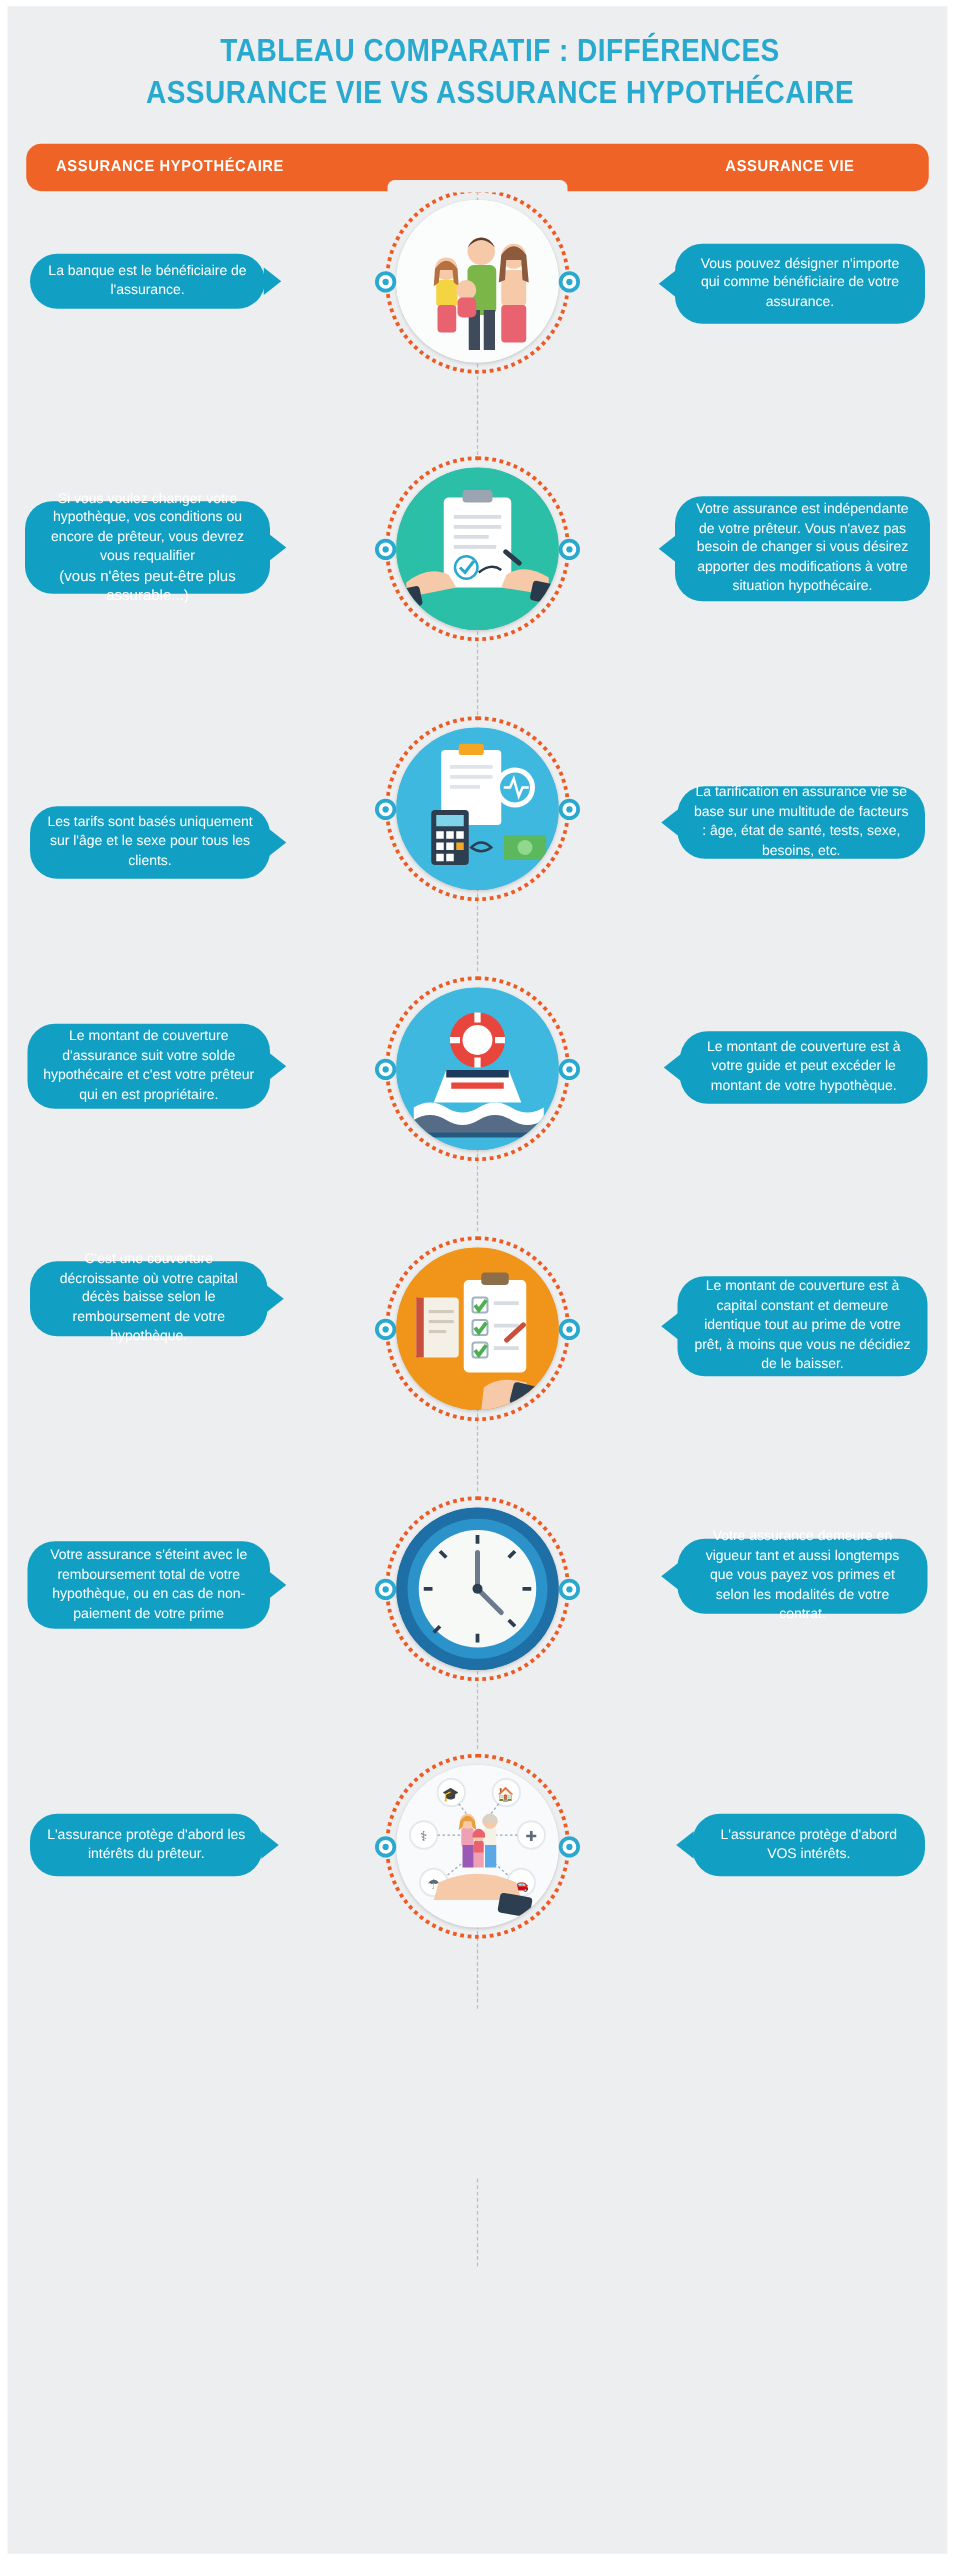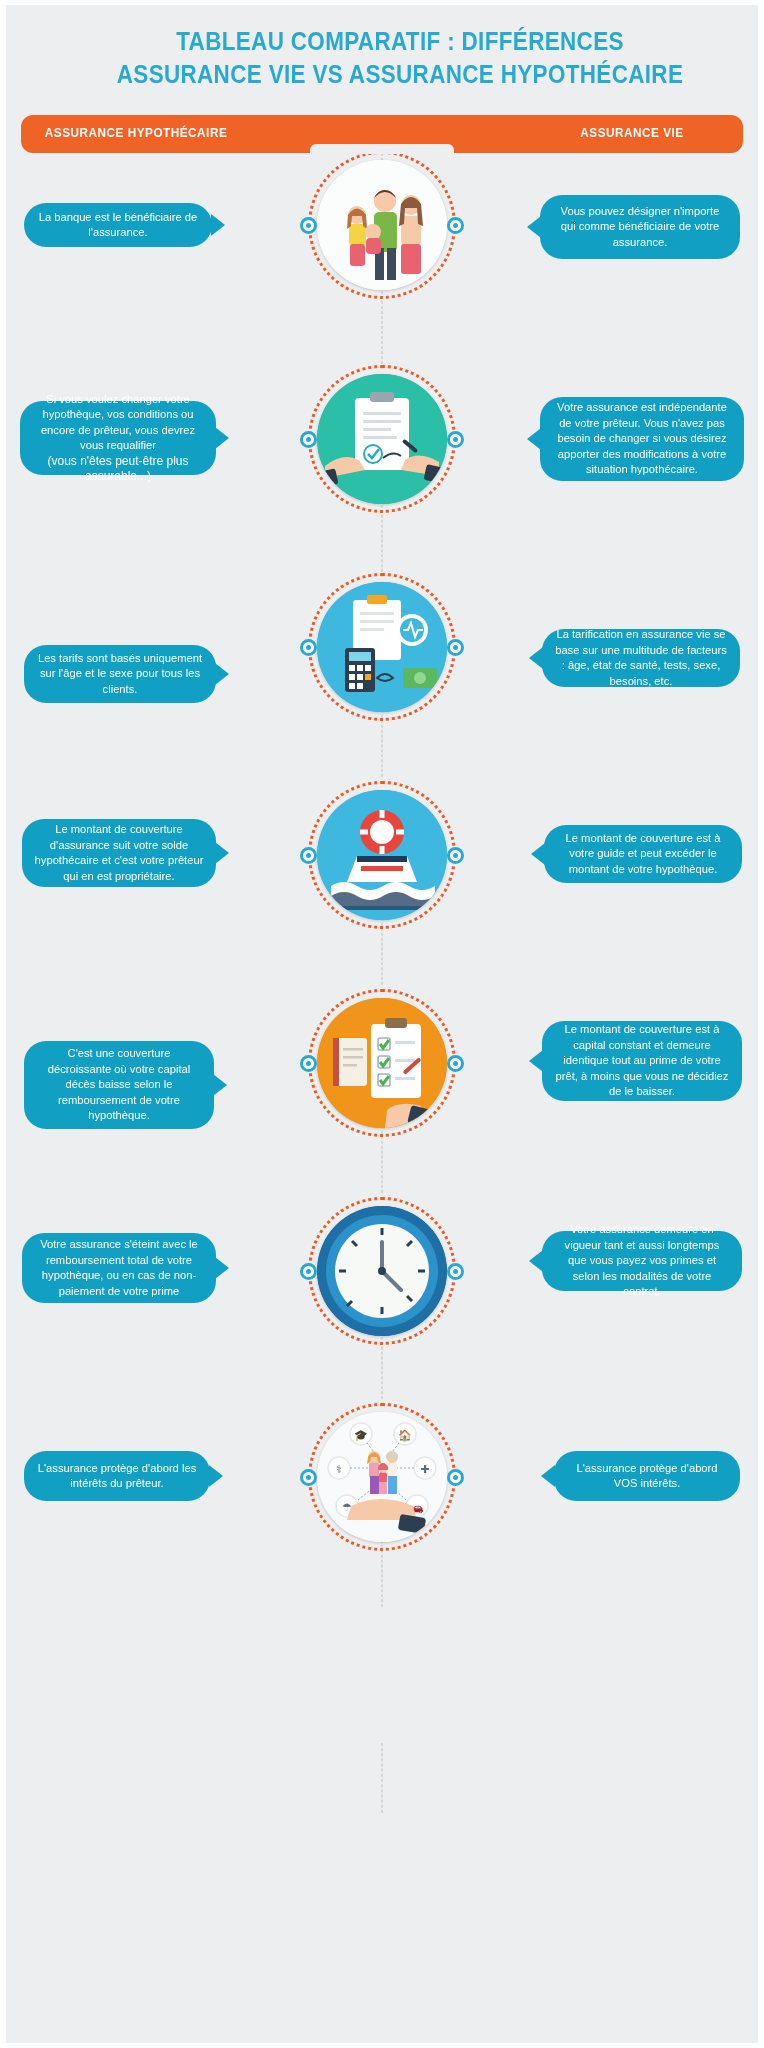--- a/index.html
+++ b/index.html
@@ -315,21 +315,21 @@
           <path d="M63 82 l3 4 l6 -8" stroke="#4caf50" stroke-width="3" fill="none"></path>
           <rect x="78" y="79" width="20" height="3" fill="#d6dde2"></rect>
           <path d="M104 108 q-22 -6 -34 4 l-2 18 h44z" fill="#f6c9a8"></path>
           <rect x="92" y="110" width="26" height="18" rx="3" fill="#2c3e50" transform="rotate(14 105 119)"></rect>
           <rect x="84" y="66" width="22" height="4" rx="2" fill="#c94f3d" transform="rotate(-42 95 68)"></rect>
         </svg>
       </div>
       <div class="cdot" style="left:-8px;top:66px;"></div>
       <div class="cdot" style="right:-8px;top:66px;"></div>
     </div>
-    <div class="bub left" style="left:18px;top:52px;width:190px;height:88px;">
+    <div class="bub left" style="left:18px;top:20px;width:190px;height:60px;">
       <span>C'est une couverture décroissante où votre capital décès baisse selon le remboursement de votre hypothèque.</span>
       <span class="tail"></span>
     </div>
     <div class="bub right" style="right:16px;top:32px;width:200px;height:80px;">
       <span>Le montant de couverture est à capital constant et demeure identique tout au prime de votre prêt, à moins que vous ne décidiez de le baisser.</span>
       <span class="tail"></span>
     </div>
   </div>
 
   <div class="row" style="top:1192px;height:210px;">

